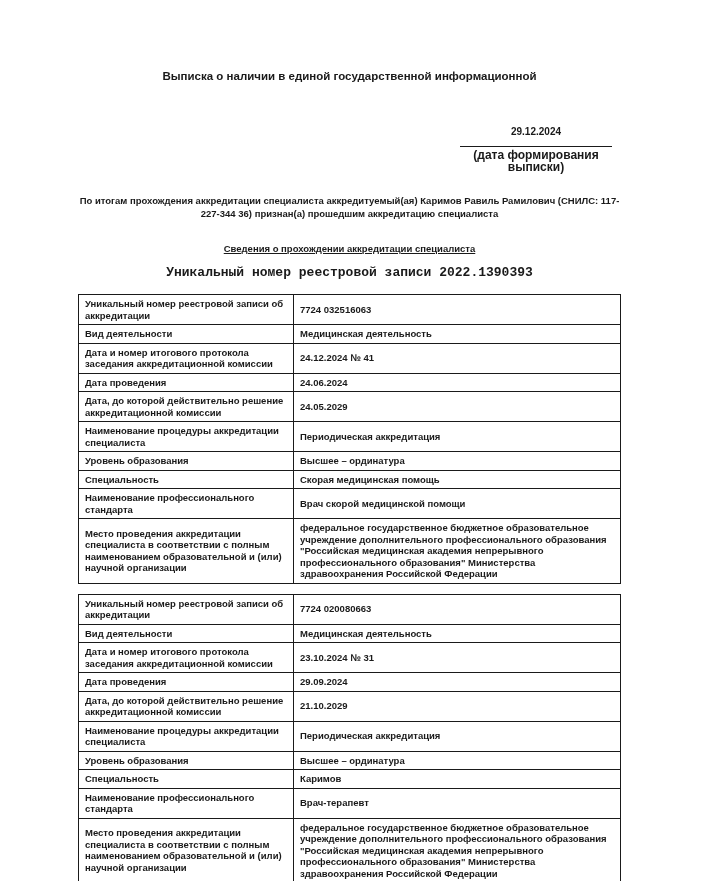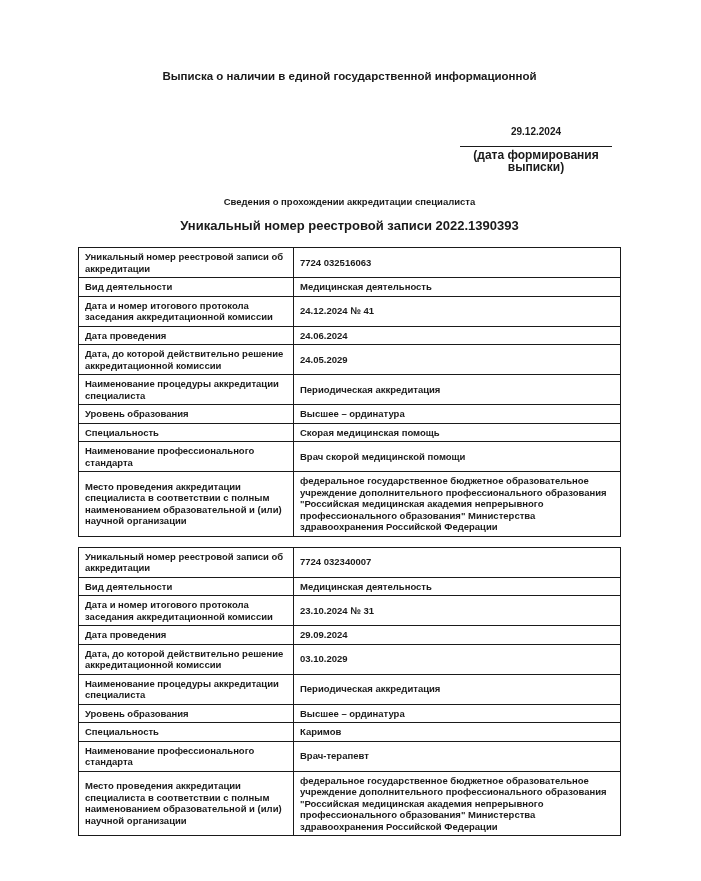--- a/index.html
+++ b/index.html
@@ -42,25 +42,27 @@
   .intro {
     margin-top: 21px;
     text-align: center;
     font-size: 9.5px;
     line-height: 13px;
   }
   .section-title {
     margin-top: 23px;
     text-align: center;
     font-size: 9.5px;
+    text-decoration: underline;
   }
   .registry-heading {
     margin-top: 11px;
     text-align: center;
     font-size: 13px;
+    font-family: Liberation Mono, monospace;
   }
   .records { margin-top: 14px; }
   .record-table {
     width: 100%;
     border-collapse: collapse;
     table-layout: fixed;
   }
   .record-table + .record-table { margin-top: 10px; }
   .record-table td {
     border: 1.5px solid #1a1a1a;
@@ -80,20 +82,21 @@
 
   <h1 class="doc-title"><span>Выписка о наличии в единой государственной информационной</span><br>
     <br>
     </h1>
 
   <div class="date-block">
     <div class="date-value">29.12.2024</div>
     <div class="date-caption">(дата формирования выписки)</div>
   </div>
 
+  <p class="intro">По итогам прохождения аккредитации специалиста аккредитуемый(ая) Каримов Равиль Рамилович (СНИЛС: 117-227-344 36) признан(а) прошедшим аккредитацию специалиста</p>
 
   <div class="section-title">Сведения о прохождении аккредитации специалиста</div>
 
   <div class="registry-heading">Уникальный номер реестровой записи 2022.1390393</div>
 
   <div class="records" id="records-container">
       <table class="record-table">
         <tbody>
           <tr>
             <td class="label-cell">Уникальный номер реестровой записи об аккредитации</td>
@@ -134,37 +137,37 @@
           <tr>
             <td class="label-cell">Место проведения аккредитации специалиста в соответствии с полным наименованием образовательной и (или) научной организации</td>
             <td class="value-cell">федеральное государственное бюджетное образовательное учреждение дополнительного профессионального образования "Российская медицинская академия непрерывного профессионального образования" Министерства здравоохранения Российской Федерации</td>
           </tr>
         </tbody>
       </table>
       <table class="record-table">
         <tbody>
           <tr>
             <td class="label-cell">Уникальный номер реестровой записи об аккредитации</td>
-            <td class="value-cell">7724 032340007</td>
+            <td class="value-cell">7724 020080663</td>
           </tr>
           <tr>
             <td class="label-cell">Вид деятельности</td>
             <td class="value-cell">Медицинская деятельность</td>
           </tr>
           <tr>
             <td class="label-cell">Дата и номер итогового протокола заседания аккредитационной комиссии</td>
             <td class="value-cell">23.10.2024 № 31</td>
           </tr>
           <tr>
             <td class="label-cell">Дата проведения</td>
             <td class="value-cell">29.09.2024</td>
           </tr>
           <tr>
             <td class="label-cell">Дата, до которой действительно решение аккредитационной комиссии</td>
-            <td class="value-cell">03.10.2029</td>
+            <td class="value-cell">21.10.2029</td>
           </tr>
           <tr>
             <td class="label-cell">Наименование процедуры аккредитации специалиста</td>
             <td class="value-cell">Периодическая аккредитация</td>
           </tr>
           <tr>
             <td class="label-cell">Уровень образования</td>
             <td class="value-cell">Высшее – ординатура</td>
           </tr>
           <tr>

